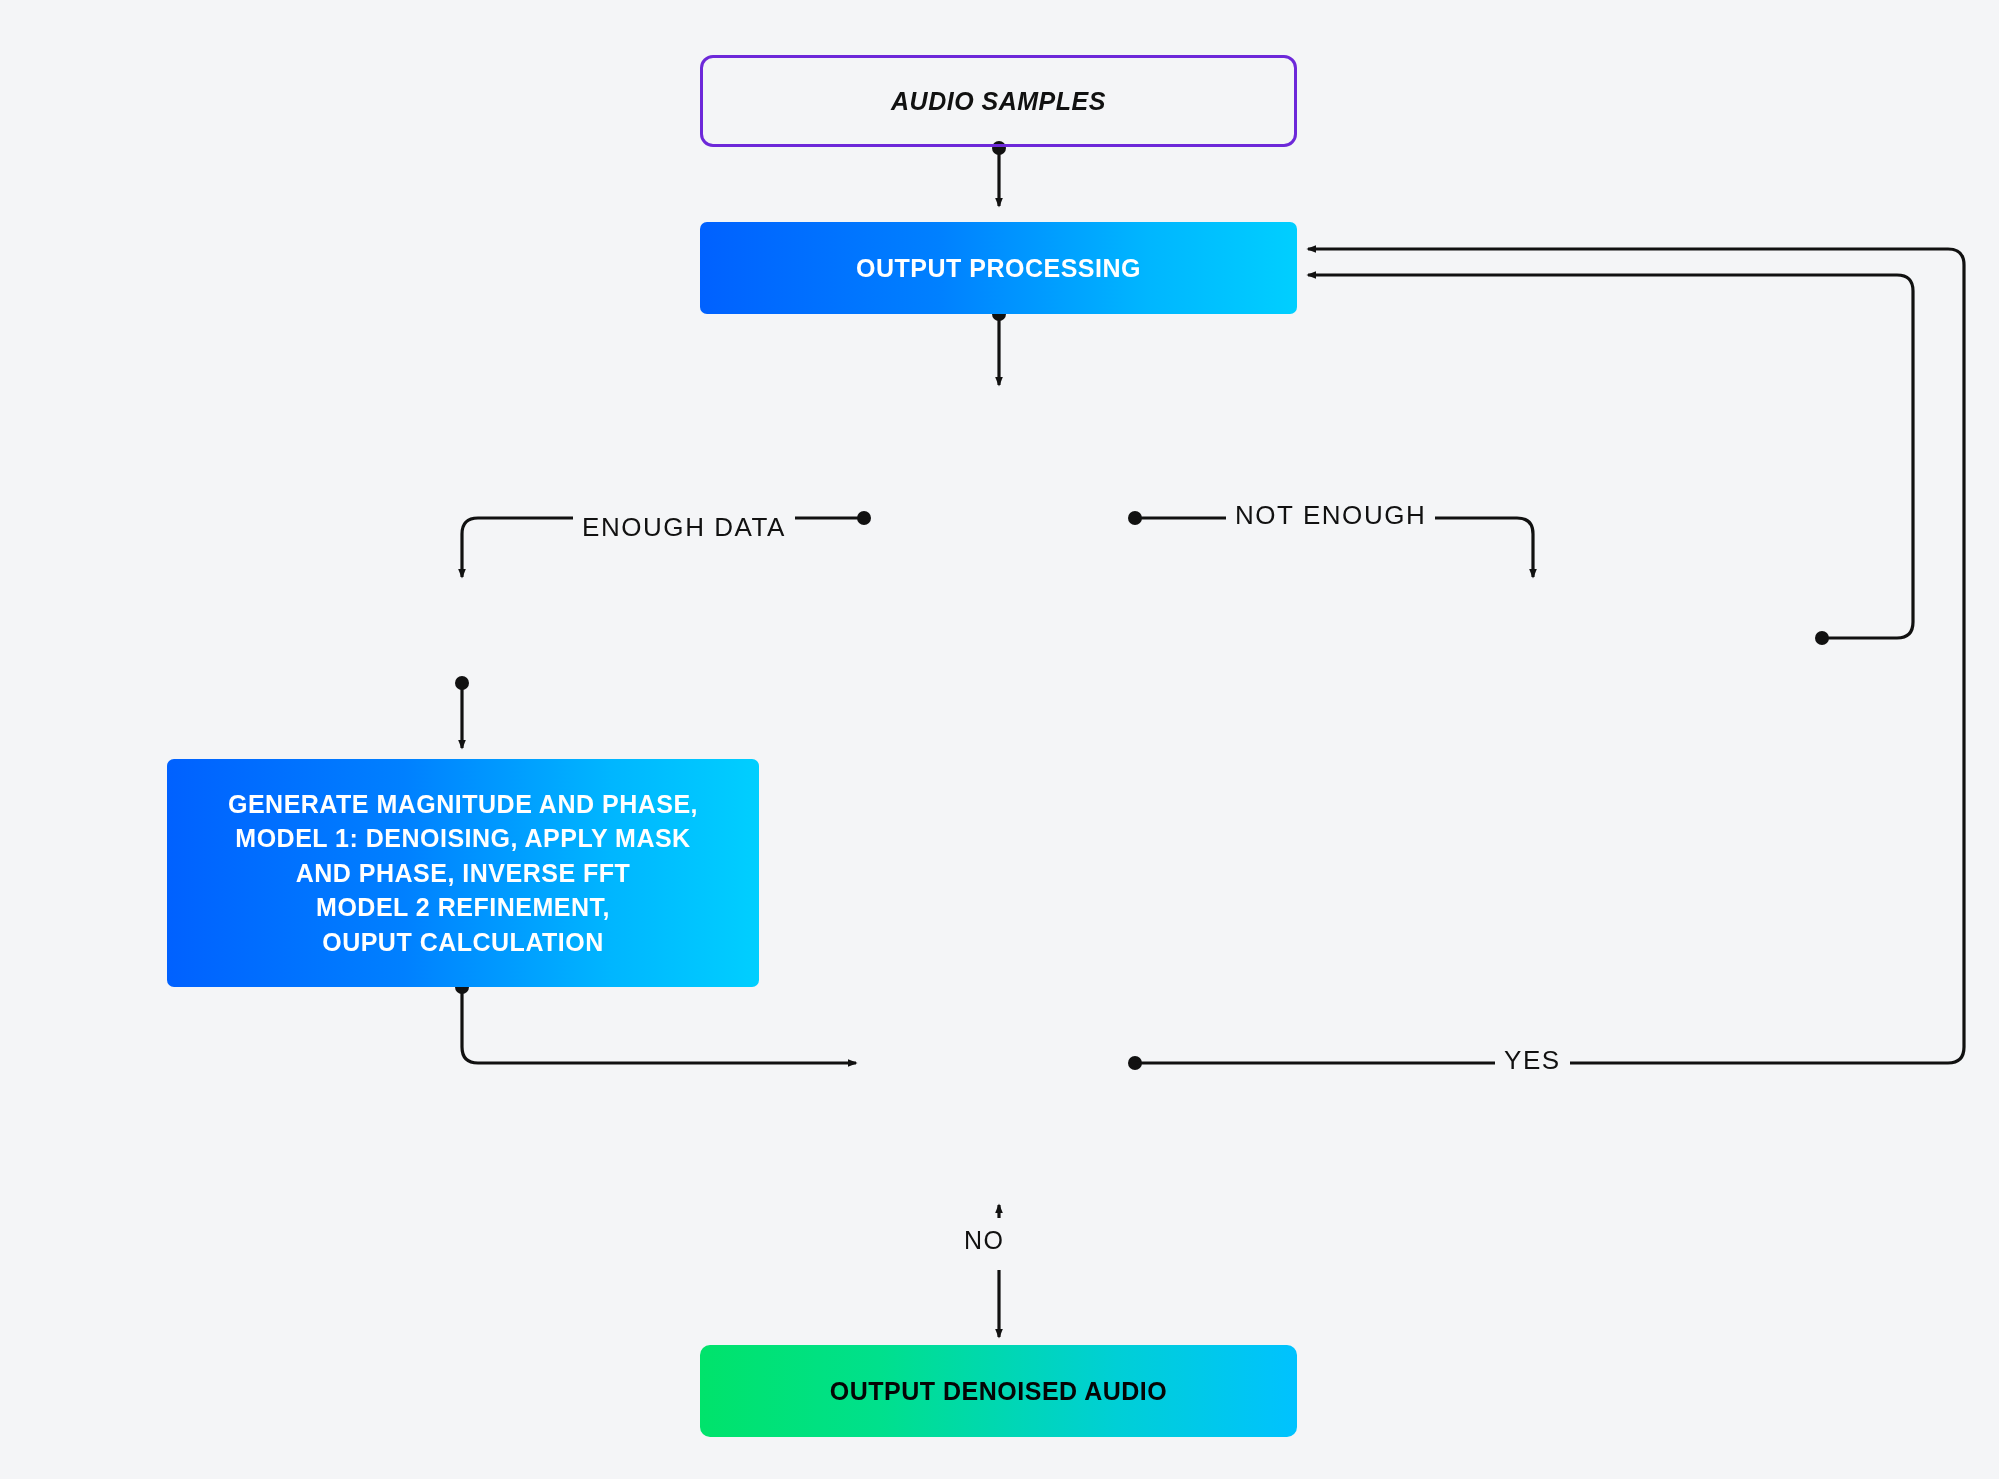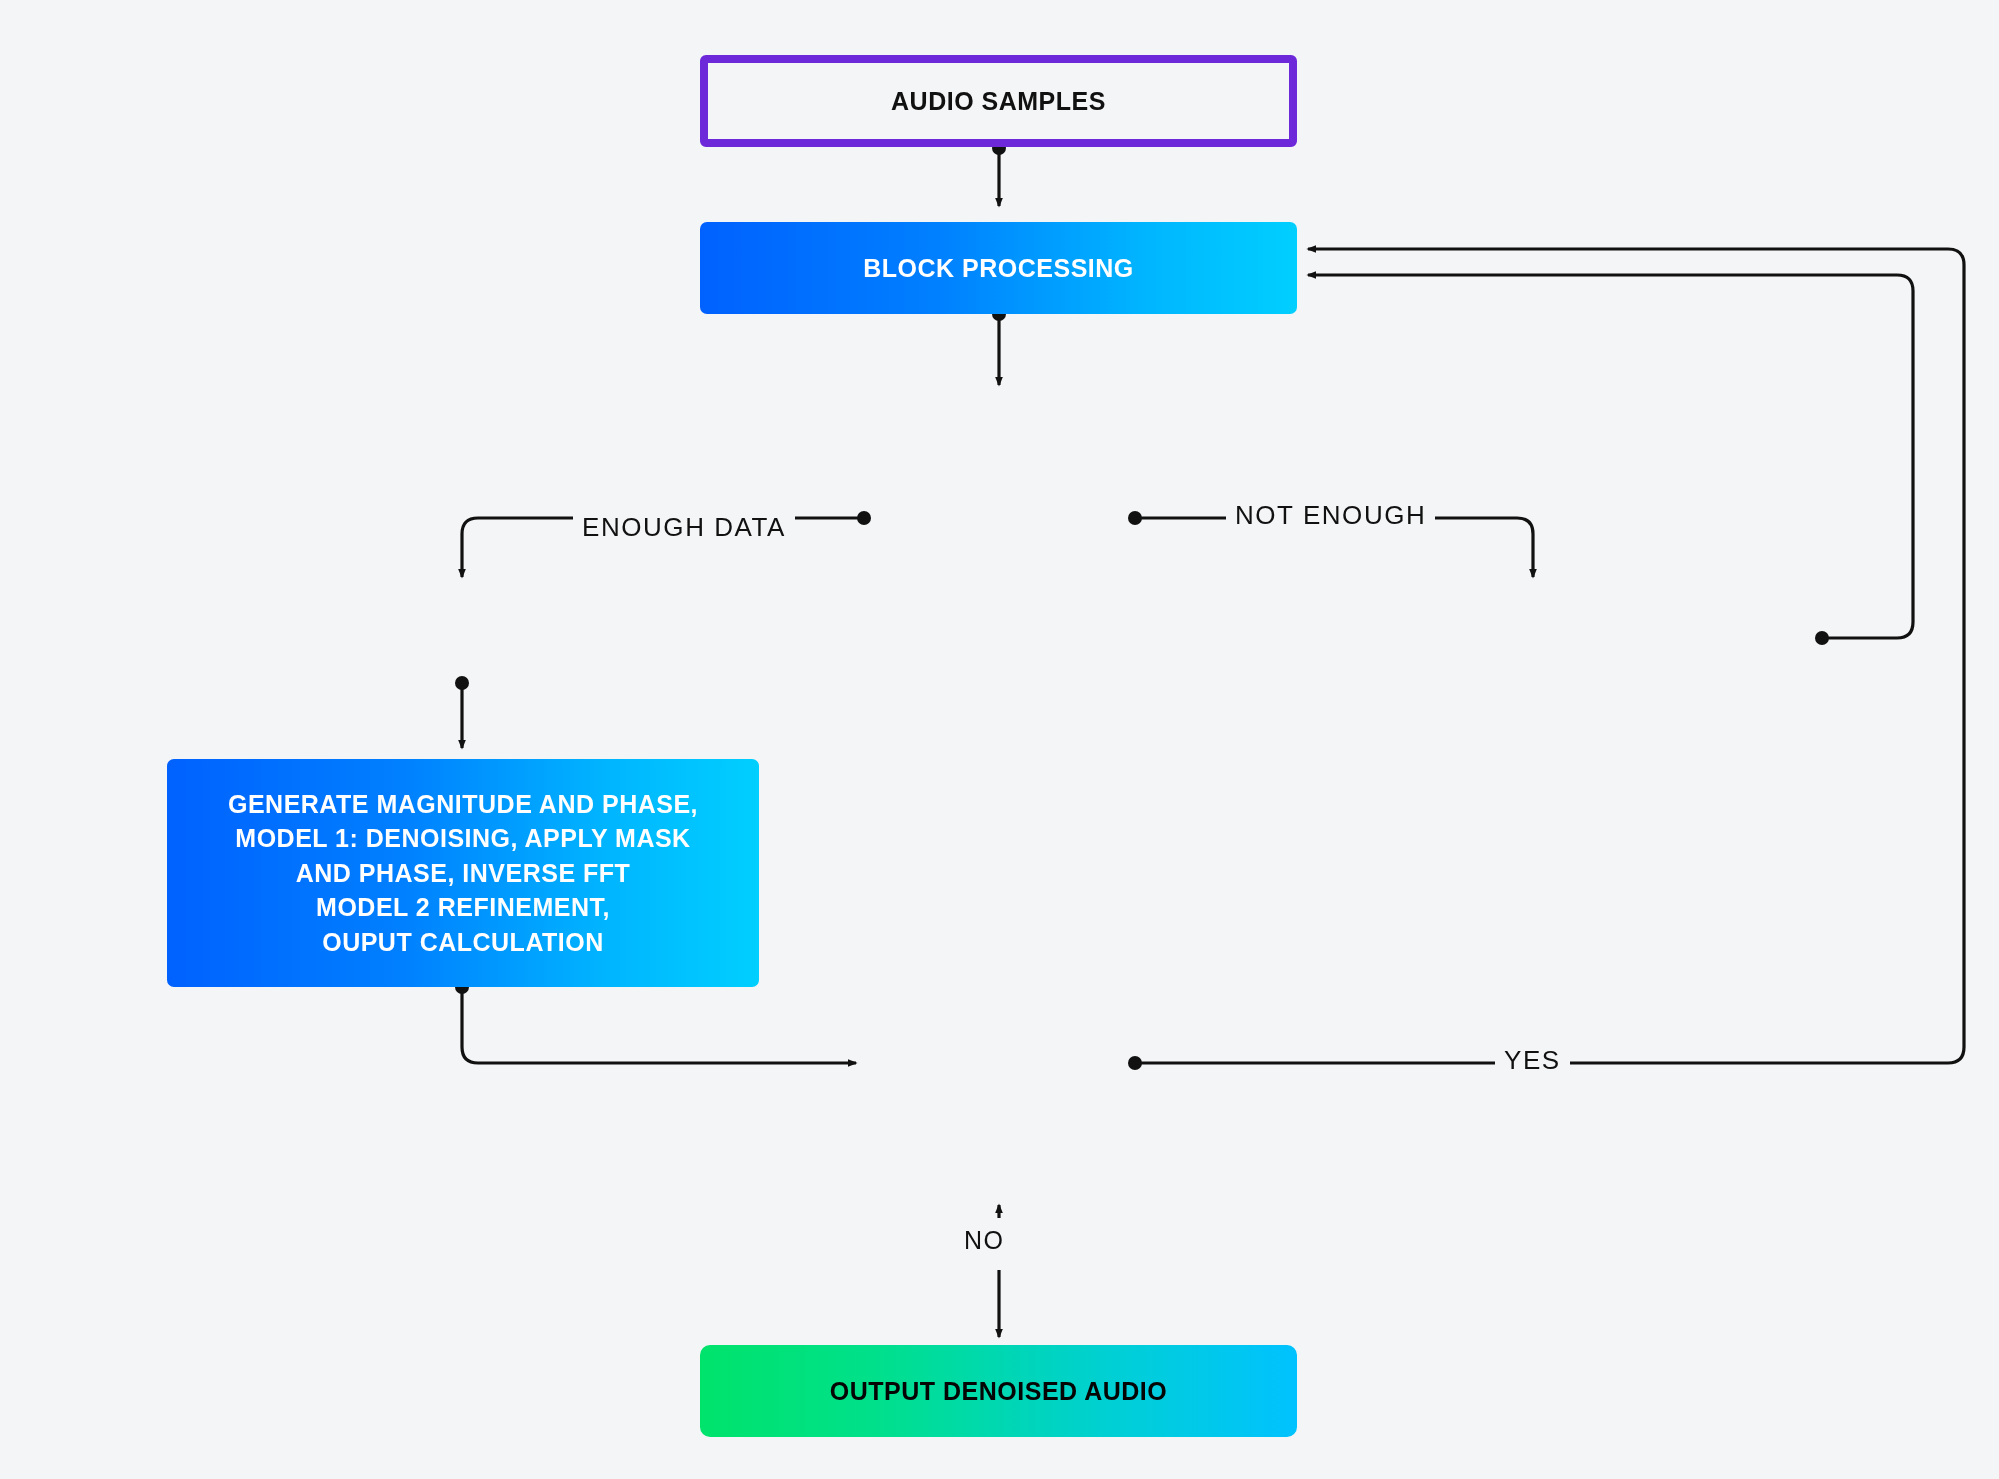--- a/index.html
+++ b/index.html
@@ -34,23 +34,24 @@
   }
   .node-label {
     font-weight: bold;
     letter-spacing: 0.02em;
     line-height: 1.28;
     white-space: pre-line;
   }
 
   
   .node.terminal {
-    border: 8px solid #6d28d9;
-    border-radius: 6px;
+    border: 3px solid #6d28d9;
+    border-radius: 13px;
     background: transparent;
+    font-style: italic;
   }
   .node.terminal .node-label {
     color: #111111;
     font-size: 25px;
   }
 
   
   .node.process {
     background: linear-gradient(90deg, #0061FF 0%, #0080FF 40%, #00B6FF 75%, #00CFFF 100%);
     border-radius: 7px;
@@ -151,21 +152,21 @@
       <path d="M999,1270 L999,1337" marker-end="url(#arrowhead)"></path>
 
     </g>
   </svg>
 
   <div class="node terminal" style="left:700px; top:55px; width:597px; height:92px;">
     <span class="node-label">AUDIO SAMPLES</span>
   </div>
 
   <div class="node process" style="left:700px; top:222px; width:597px; height:92px;">
-    <span class="node-label">BLOCK PROCESSING</span>
+    <span class="node-label">OUTPUT PROCESSING</span>
   </div>
 
 
 
   <div class="node process multiline" style="left:167px; top:759px; width:592px; height:228px;">
     <span class="node-label">GENERATE MAGNITUDE AND PHASE,
 MODEL 1: DENOISING, APPLY MASK
 AND PHASE, INVERSE FFT
 MODEL 2 REFINEMENT,
 OUPUT CALCULATION</span>

